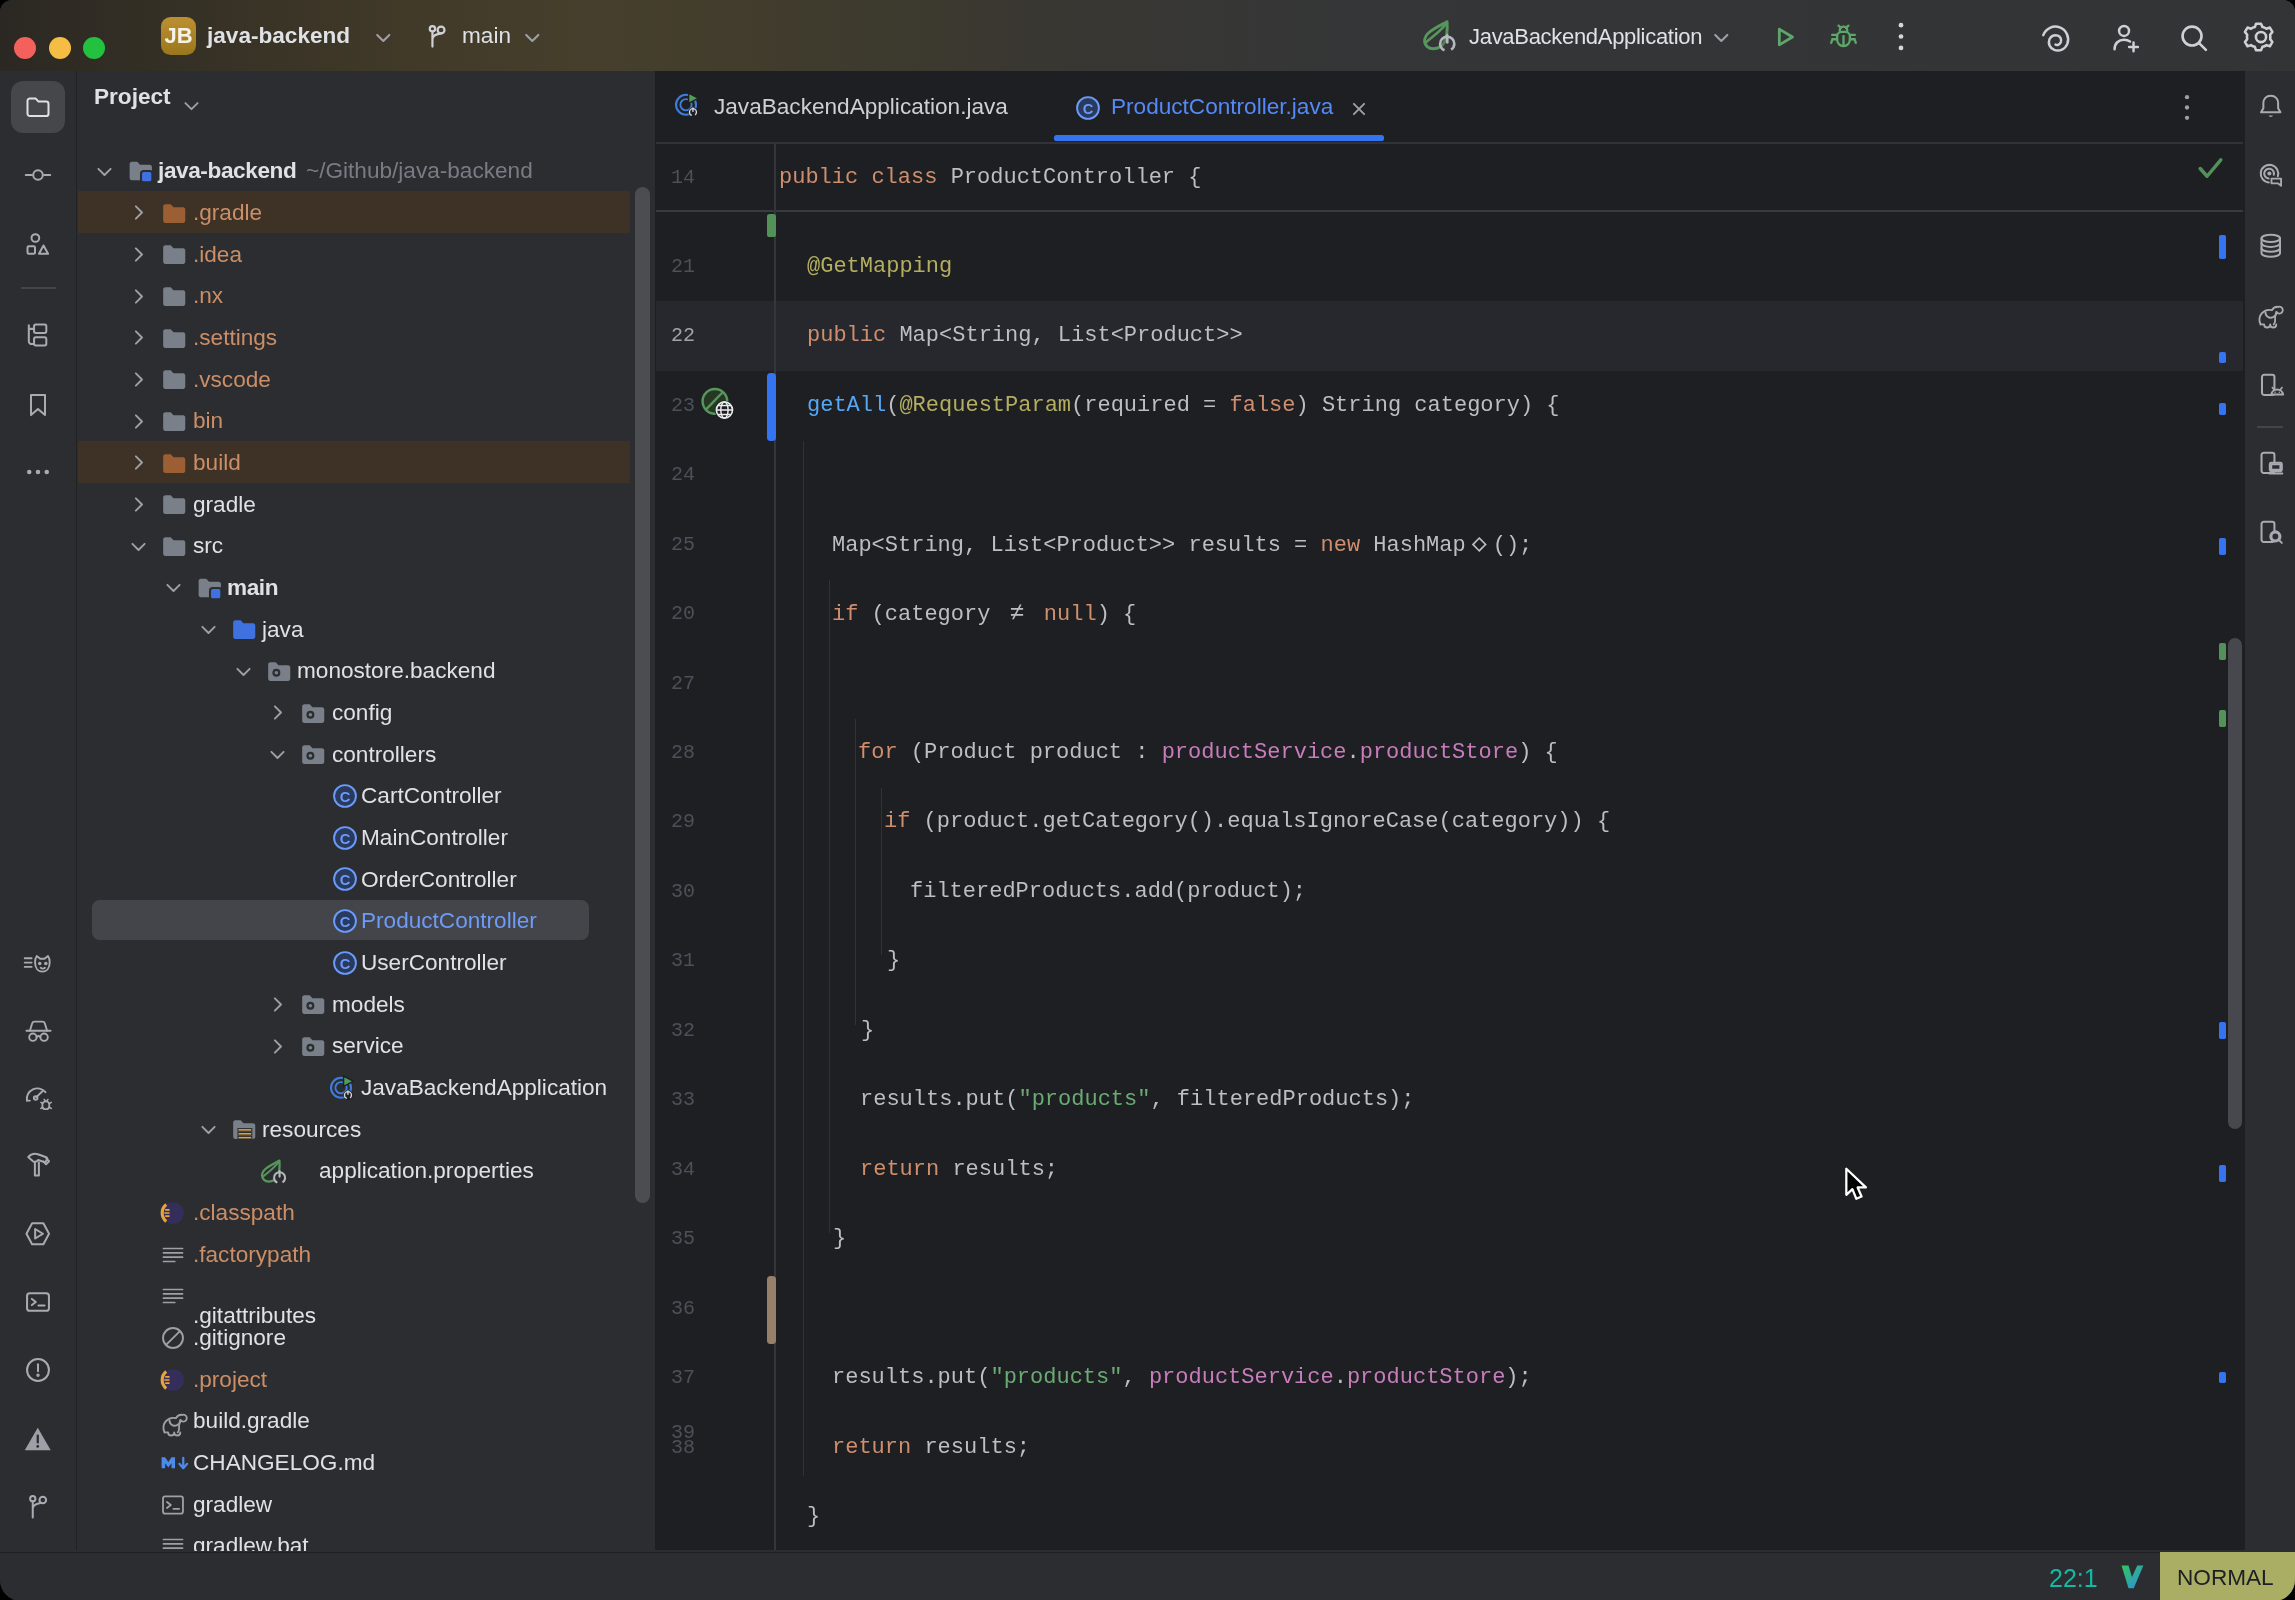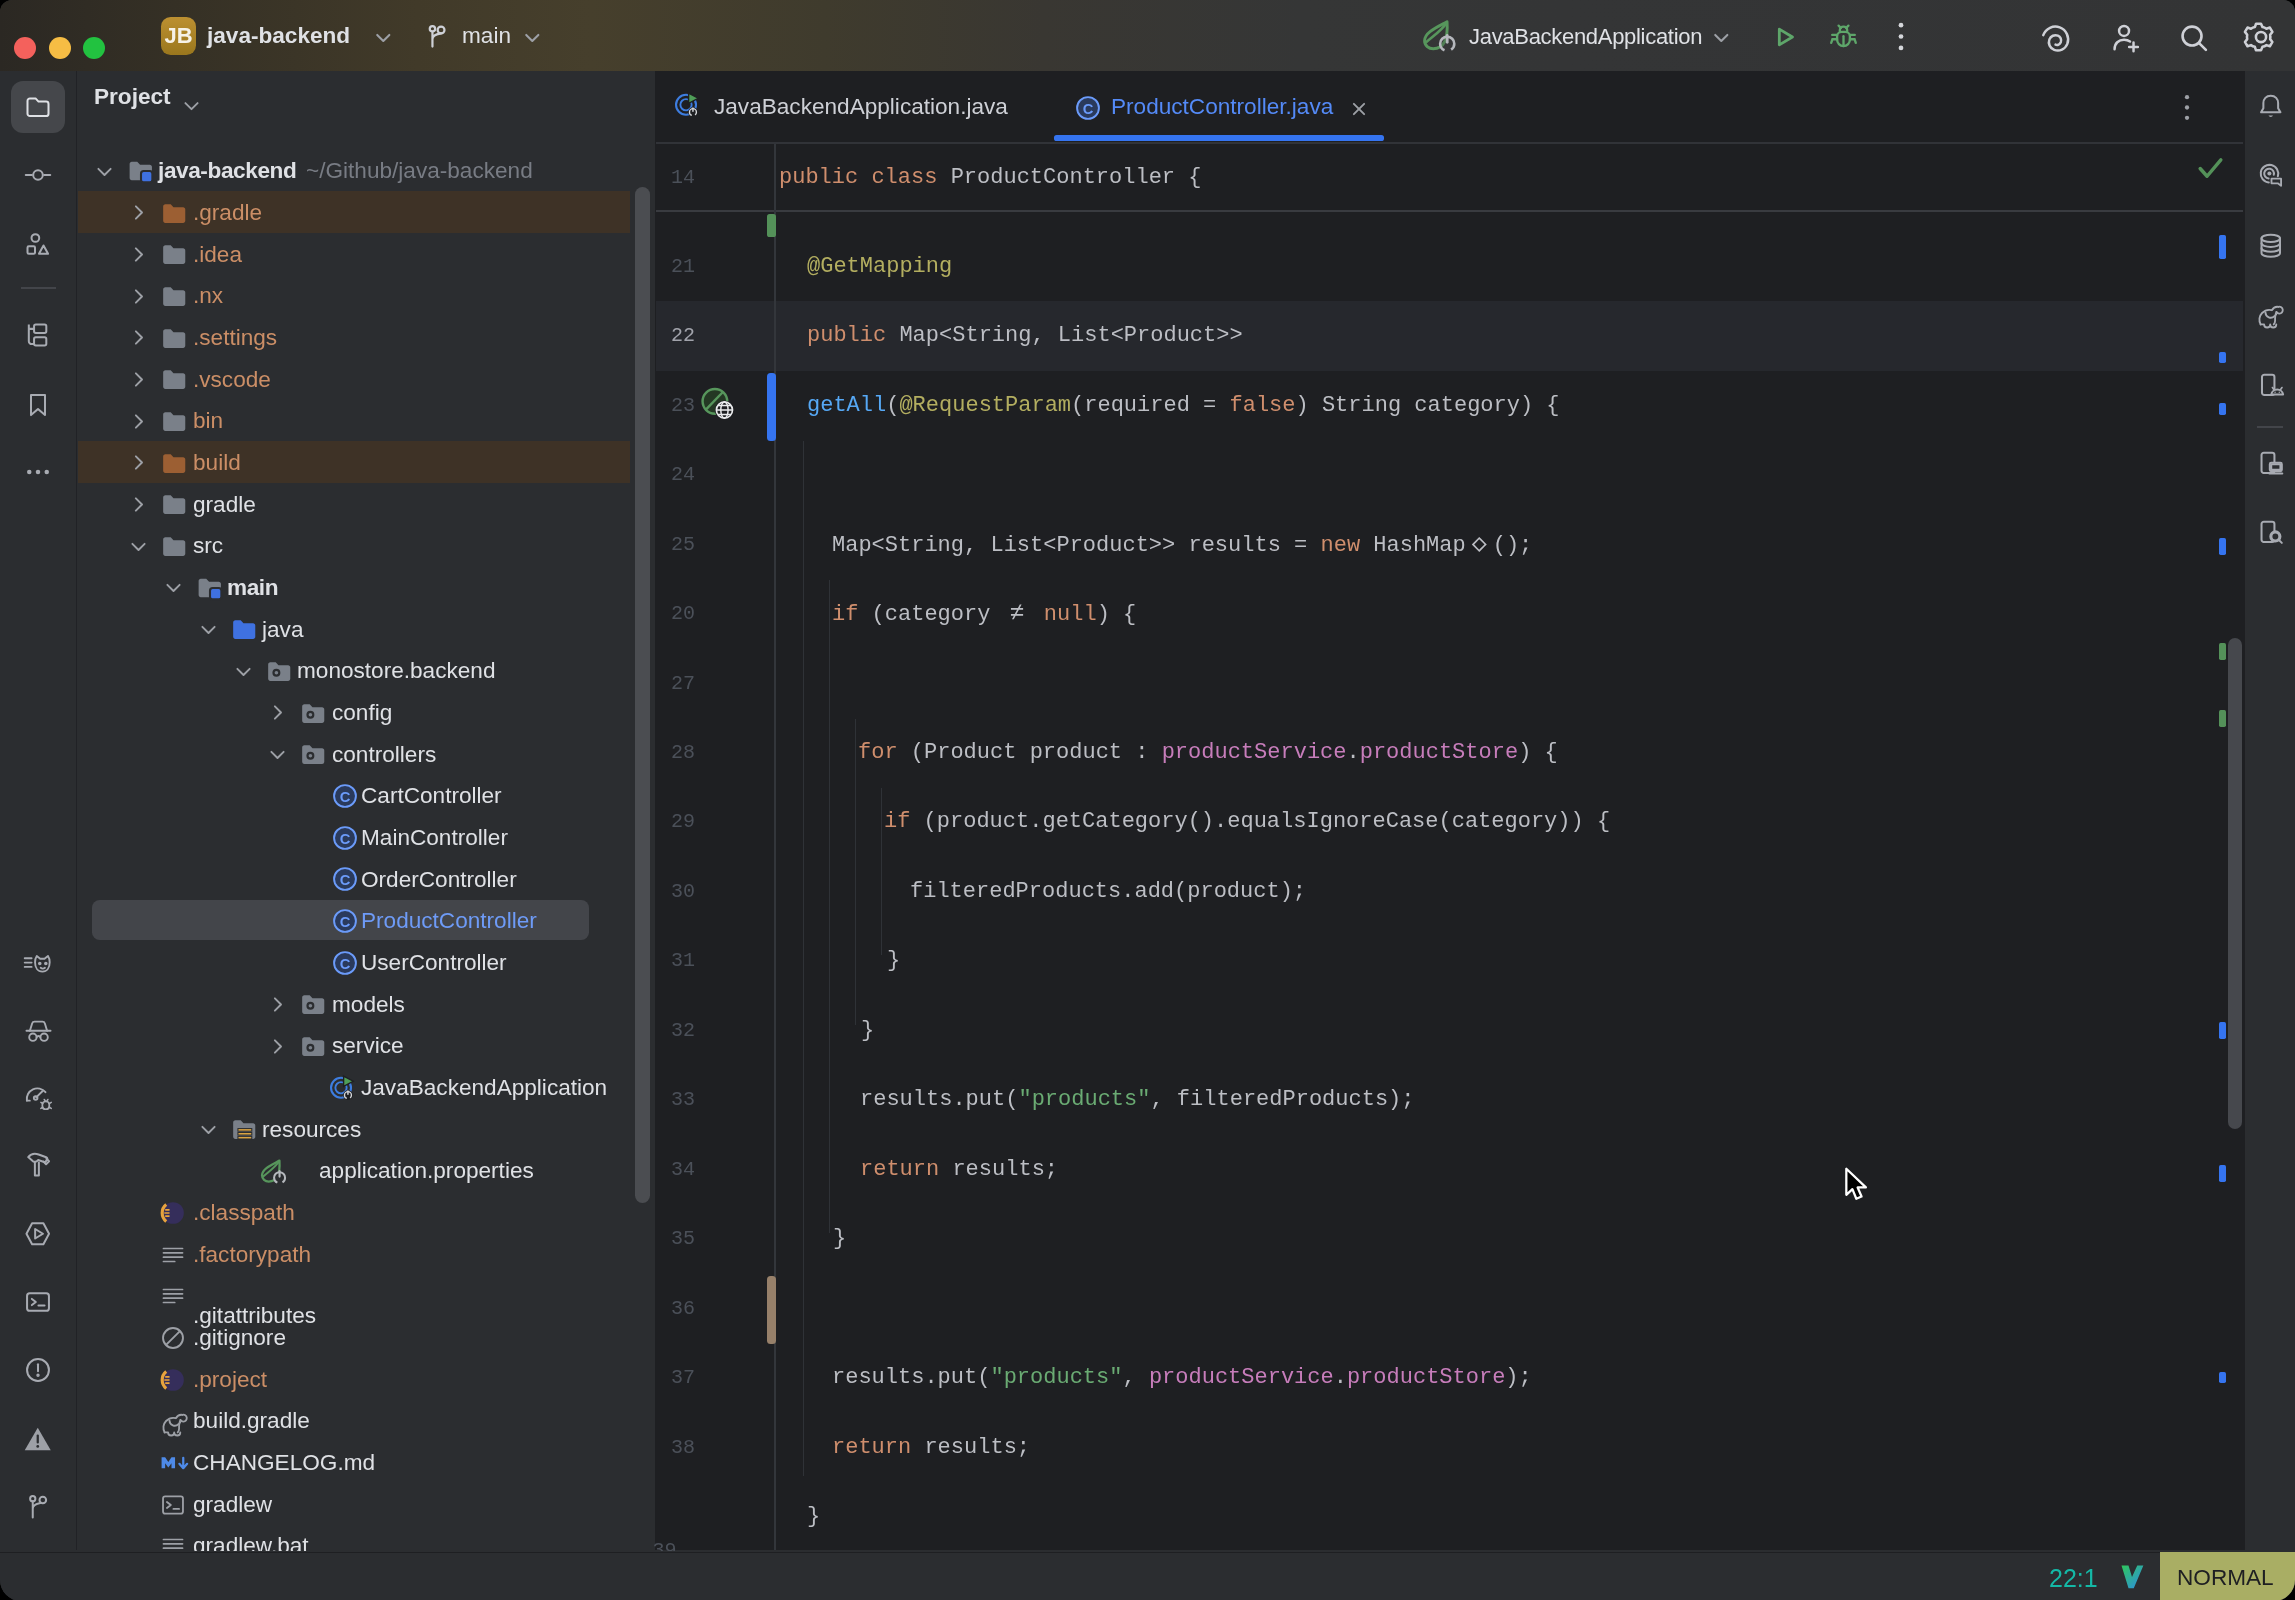--- a/index.html
+++ b/index.html
@@ -512,21 +512,21 @@
 <div class="abs lnum" style="top:1065px;color:#4B5059;">33</div>
         <div class="abs code" style="left:860px;top:1065px;">results.put(<span class="str">"products"</span>, filteredProducts);</div>
 <div class="abs lnum" style="top:1135px;color:#4B5059;">34</div>
         <div class="abs code" style="left:860px;top:1135px;"><span class="kw">return</span> results;</div>
 <div class="abs lnum" style="top:1204px;color:#4B5059;">35</div>
         <div class="abs code" style="left:833px;top:1204px;">}</div>
 <div class="abs lnum" style="top:1343px;color:#4B5059;">37</div>
         <div class="abs code" style="left:832px;top:1343px;">results.put(<span class="str">"products"</span>, <span class="fld">productService</span>.<span class="fld">productStore</span>);</div>
 <div class="abs lnum" style="top:1413px;color:#4B5059;">38</div>
         <div class="abs code" style="left:832px;top:1413px;"><span class="kw">return</span> results;</div>
-<div class="abs lnum" style="top:1516px;color:#4B5059;text-align:center;">39</div>
+<div class="abs lnum" style="top:1398px;color:#4B5059;">39</div>
         <div class="abs code" style="left:807px;top:1482px;">}</div>
 <div class="abs lnum" style="top:440px;">24</div>
 <div class="abs lnum" style="top:1274px;">36</div>
 </div>
 <svg class="abs" style="left:2256px;top:92px" width="29.5" height="29.5" viewBox="0 0 32 32" fill="none" stroke="#A8ABB2" stroke-width="2.2" stroke-linecap="round" stroke-linejoin="round">
         <path d="M16 4 c-5 0-8 3.6-8 8 v5.5 l-2.5 4.5 h21 L24 17.5 V12 c0-4.4-3-8-8-8z"></path>
         <path d="M13.5 25.5 a2.8 2.8 0 0 0 5 0" fill="#A8ABB2" stroke="none"></path>
       </svg>
 <svg class="abs" style="left:2256px;top:161px" width="29.5" height="29.5" viewBox="0 0 32 32" fill="none" stroke="#A8ABB2" stroke-width="2.2" stroke-linecap="round" stroke-linejoin="round">
         <circle cx="14.5" cy="13.5" r="2.2" fill="#A8ABB2" stroke="none"></circle>

